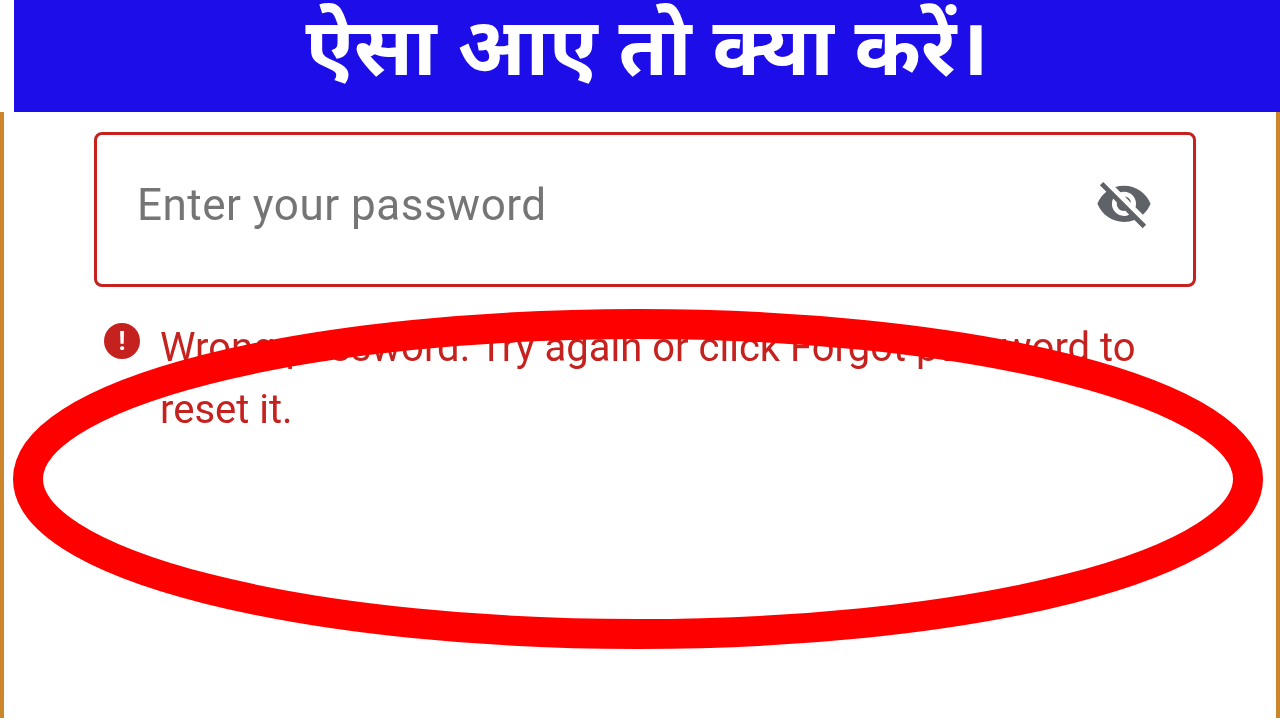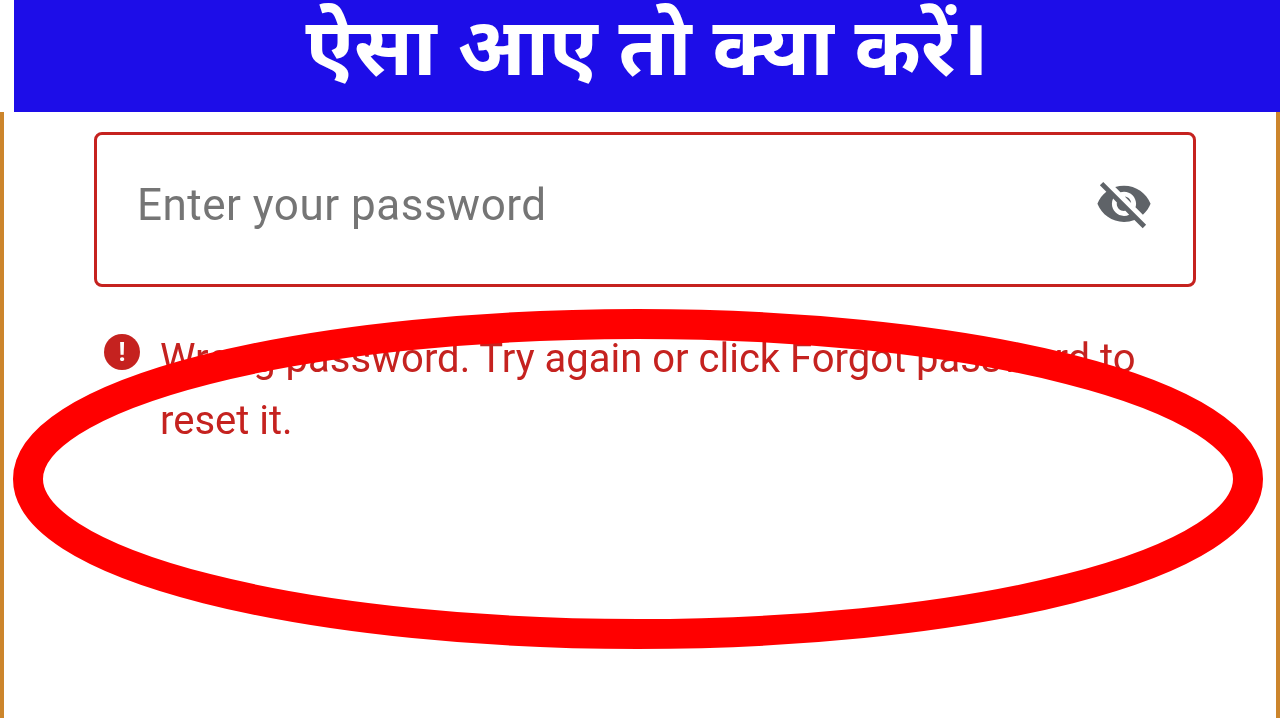--- a/index.html
+++ b/index.html
@@ -28,21 +28,21 @@
       border-right: 4px solid #cc852b;
       height: calc(720px - 114px);
     }
     .password-field {
       border: 3px solid #c5221f;
       border-radius: 8px;
       padding: 30px 40px 40px 40px;
       display: flex;
       align-items: center;
       justify-content: space-between;
-      margin-bottom: 41px;
+      margin-bottom: 30px;
       background: white;
       height: 155px;
     }
     .password-placeholder {
       color: #757575;
       font-size: 44px;
       font-weight: 400;
       letter-spacing: 0.5px;
     }
     .eye-icon {

